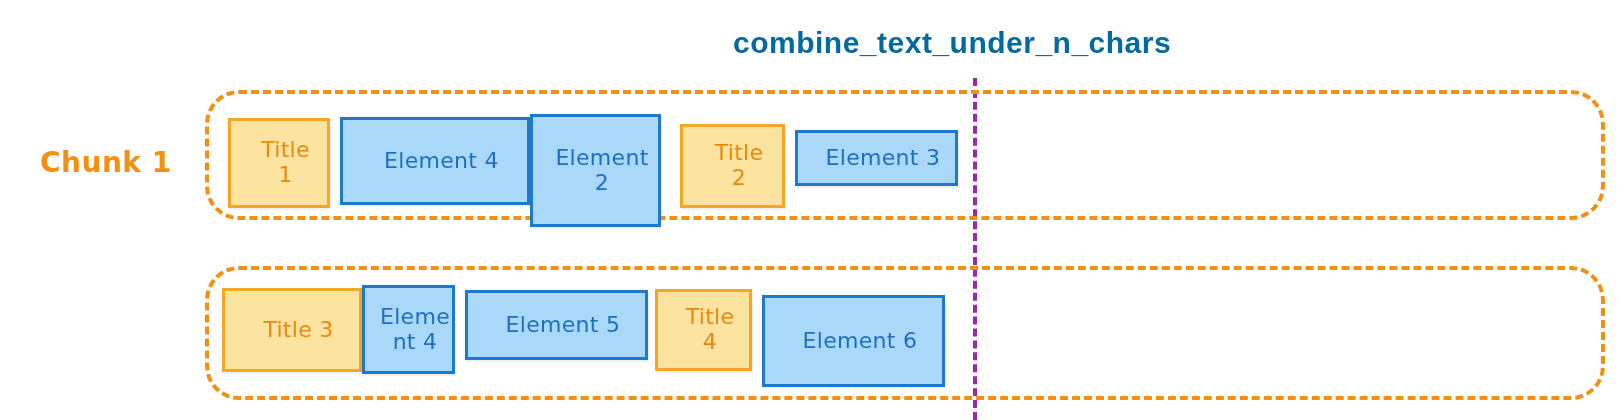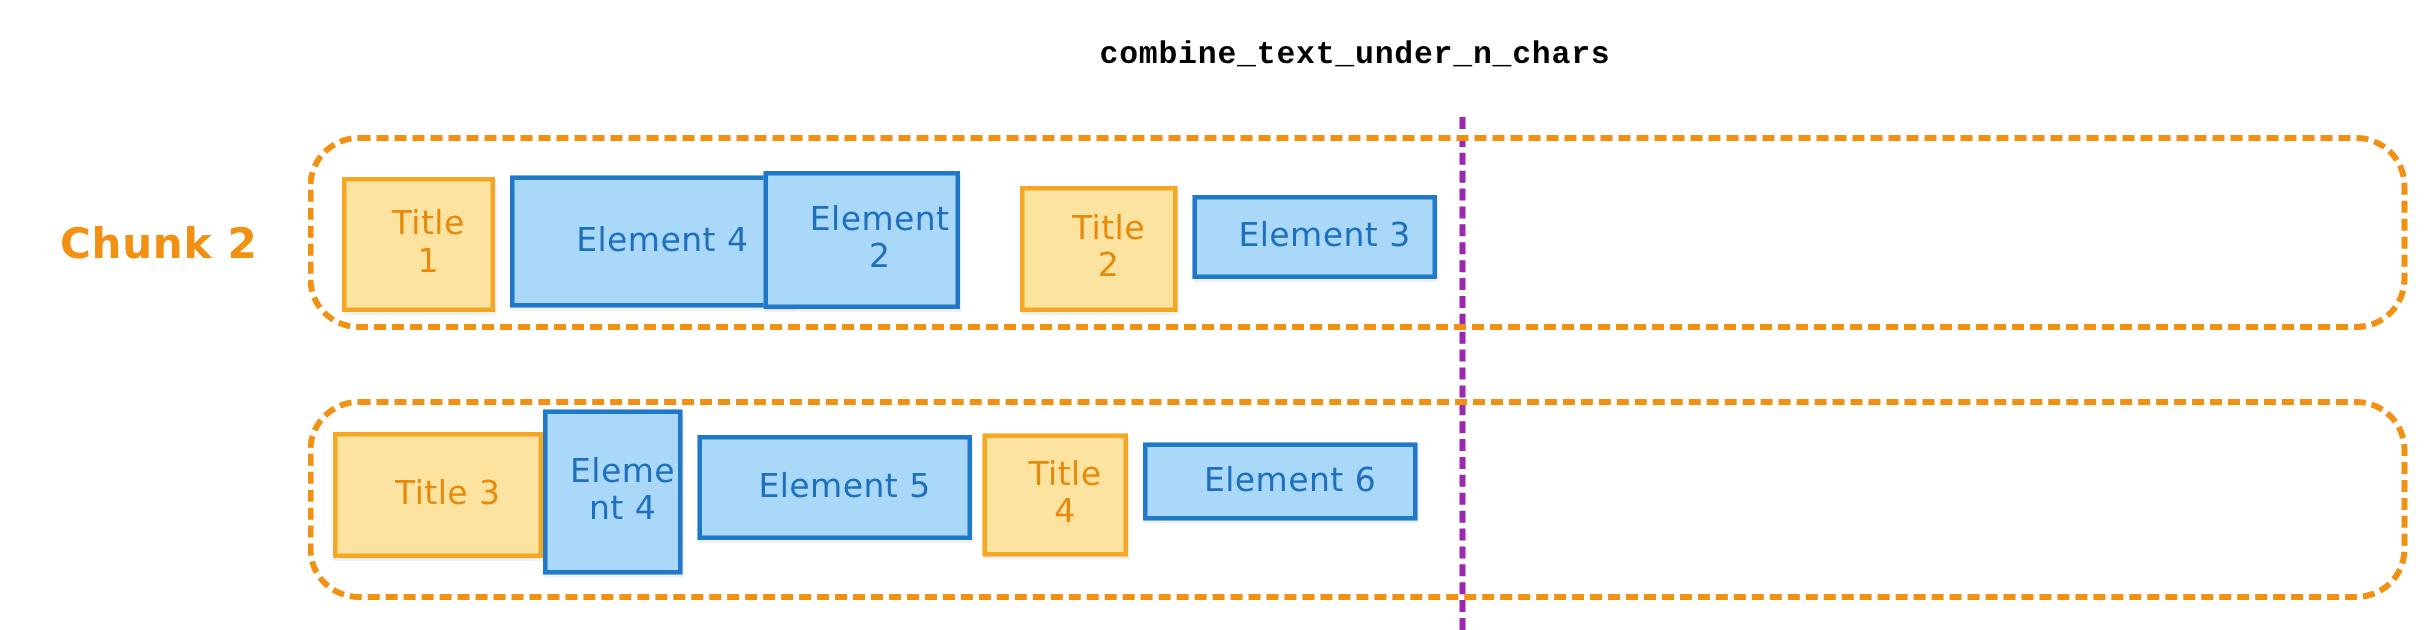--- a/index.html
+++ b/index.html
@@ -18,24 +18,24 @@
     width: 1620px;
     height: 420px;
     background: #ffffff;
   }
 
   
   .param-title {
     position: absolute;
     left: 733px;
     top: 26px;
-    font-size: 21px;
+    font-size: 30px;
     letter-spacing: 0.5px;
-    color: #000000;
-    font-family: Liberation Mono, monospace;
+    color: #0369a1;
+    font-family: Liberation Sans, sans-serif;
     font-weight: 600;
     white-space: nowrap;
   }
 
   
   .threshold-line {
     position: absolute;
     left: 973px;
     top: 78px;
     width: 0;
@@ -98,57 +98,57 @@
 </style>
 </head>
 <body>
 
 <div id="canvas">
 
   <div class="param-title">combine_text_under_n_chars</div>
 
   <div class="threshold-line"></div>
 
-  <div class="chunk-label c1">Chunk 2</div>
+  <div class="chunk-label c1">Chunk 1</div>
 
 
   <div class="chunk-box c1"></div>
   <div class="chunk-box c2"></div>
 
   <div id="nodes-layer">
       <div class="node title" style="left: 228px; top: 118px; width: 102px; height: 90px;">
         <span class="txt">Title
 1</span>
       </div>
       <div class="node element" style="left: 340px; top: 117px; width: 190px; height: 88px;">
         <span class="txt">Element 4</span>
       </div>
-      <div class="node element" style="left: 509px; top: 114px; width: 131px; height: 92px; justify-content: flex-end;">
+      <div class="node element" style="left: 530px; top: 114px; width: 131px; height: 113px;">
         <span class="txt">Element
 2</span>
       </div>
       <div class="node title" style="left: 680px; top: 124px; width: 105px; height: 84px;">
         <span class="txt">Title
 2</span>
       </div>
       <div class="node element" style="left: 795px; top: 130px; width: 163px; height: 56px;">
         <span class="txt">Element 3</span>
       </div>
       <div class="node title" style="left: 222px; top: 288px; width: 140px; height: 84px;">
         <span class="txt">Title 3</span>
       </div>
-      <div class="node element" style="left: 362px; top: 273px; width: 93px; height: 110px; justify-content: center;">
+      <div class="node element" style="left: 362px; top: 285px; width: 93px; height: 89px; justify-content: center;">
         <span class="txt">Eleme
 nt 4</span>
       </div>
       <div class="node element" style="left: 465px; top: 290px; width: 183px; height: 70px;">
         <span class="txt">Element 5</span>
       </div>
       <div class="node title" style="left: 655px; top: 289px; width: 97px; height: 82px;">
         <span class="txt">Title
 4</span>
       </div>
-      <div class="node element" style="left: 762px; top: 295px; width: 183px; height: 52px;">
+      <div class="node element" style="left: 762px; top: 295px; width: 183px; height: 92px;">
         <span class="txt">Element 6</span>
       </div>
     </div>
 
 </div>
 
 </body></html>

